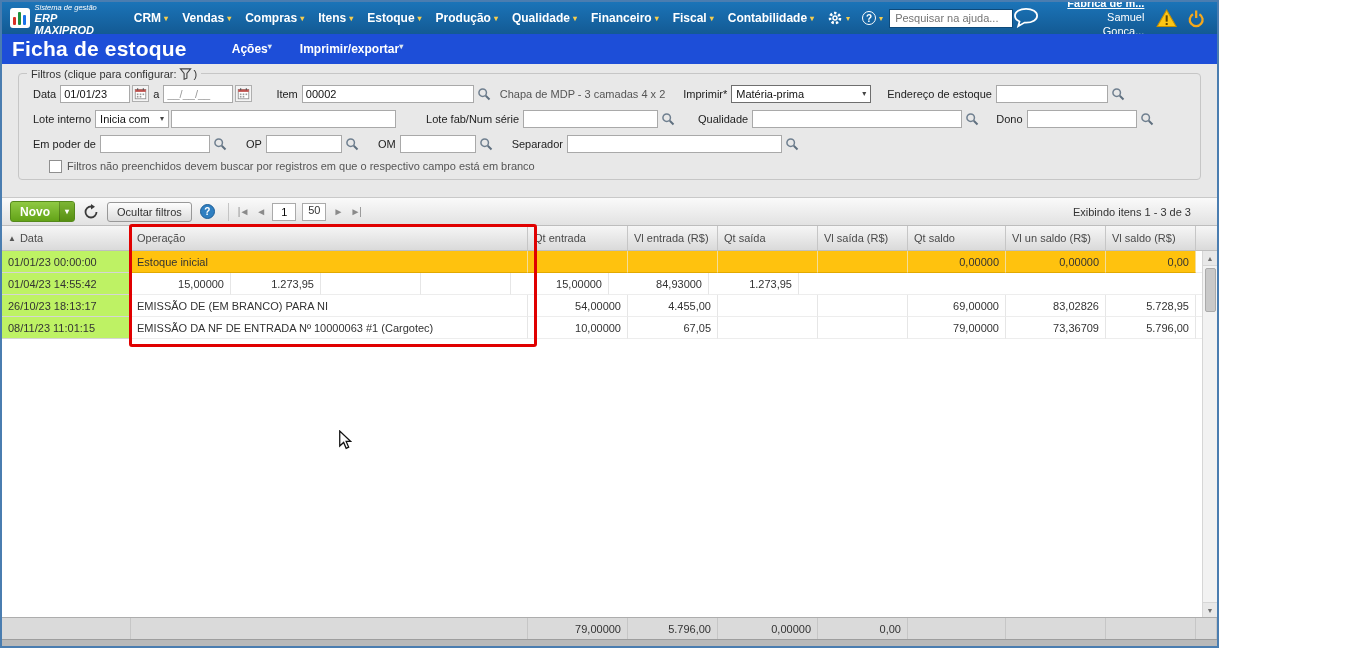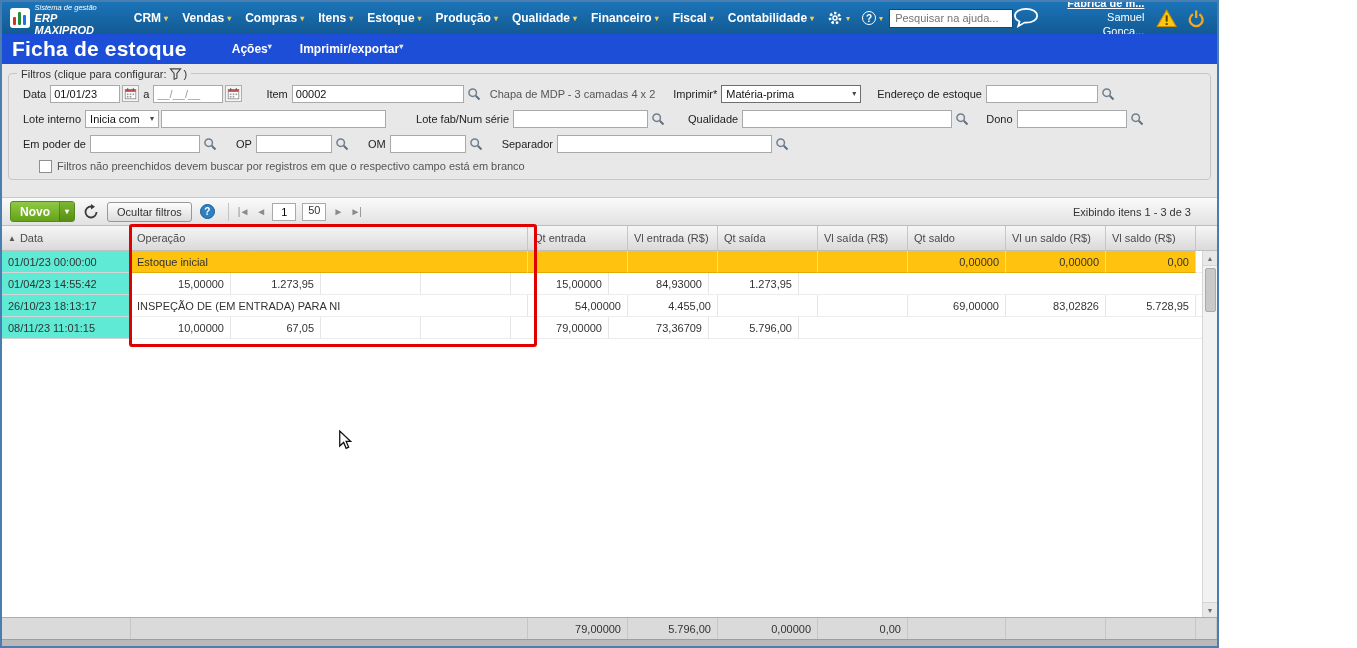--- a/index.html
+++ b/index.html
@@ -36,21 +36,21 @@
 
   
   .titlebar { height:30px; flex:0 0 30px; background:#1d4ed8; display:flex; align-items:center; }
   .page-title { color:#fff; font-size:21px; font-weight:bold; margin-left:10px; letter-spacing:.2px; }
   .tbmenus { display:flex; gap:28px; margin-left:45px; }
   .tbmenu { color:#fff; font-size:12px; font-weight:bold; display:flex; align-items:flex-start; }
   .tbmenu .ncaret { color:#DCE6F0; }
 
   
   .filters { height:133px; flex:0 0 133px; background:#E8E8E8; overflow:hidden; }
-  .filters fieldset { border:1px solid #C6C6C6; border-radius:4px; margin:3px 6px 0; padding:1px 0 3px; }
+  .filters fieldset { border:1px solid #C6C6C6; border-radius:4px; margin:3px 16px 0; padding:1px 0 3px; }
   .filters legend { font-size:11px; color:#333; margin-left:8px; padding:0 4px; display:flex; align-items:center; gap:2px; }
   .frow { display:flex; align-items:center; height:25px; padding-left:14px; }
   .flabel { color:#222; margin-right:4px; white-space:nowrap; }
   .fin { height:18px; border:1px solid #A9A9A9; background:#fff; font-size:11px; padding:0 3px; color:#111; }
   .fin::placeholder { color:#999; }
   .icbox { width:17px; height:17px; border:1px solid #AFAFAF; background:#F4F4F4; display:flex;
            align-items:center; justify-content:center; margin-left:2px; }
   .mag { width:14px; height:14px; margin:0 3px; }
   .fsel { height:18px; border:1px solid #6E6E6E; background:#fff; display:flex; align-items:center;
           justify-content:space-between; padding:0 4px; color:#111; }
@@ -88,21 +88,21 @@
   
   .ghead { height:25px; flex:0 0 25px; display:flex; background:linear-gradient(#F6F6F6,#DADADA);
            border-bottom:1px solid #BFBFBF; }
   .hc { display:flex; align-items:center; padding-left:6px; color:#4A4A4A;
         border-right:1px solid #C6C6C6; overflow:hidden; white-space:nowrap; }
   .sorticon { font-size:8px; color:#555; margin-right:4px; }
   .gbody { flex:0 0 366px; height:366px; position:relative; background:#fff; }
   .grow { display:flex; height:22px; }
   .gc { display:flex; align-items:center; padding-left:6px; border-right:1px solid #E6E6E6;
         border-bottom:1px solid #EDEDED; overflow:hidden; white-space:nowrap; color:#333; }
-  .datecell { background:#5eead4; border-right:1px solid #C9C9C9; border-bottom:1px solid #D5D5D5; }
+  .datecell { background:#bef264; border-right:1px solid #C9C9C9; border-bottom:1px solid #D5D5D5; }
   .num { justify-content:flex-end; padding-right:6px; padding-left:2px; }
   .c0{width:129px;} .c1{width:397px;} .c2{width:100px;} .c3{width:90px;} .c4{width:100px;}
   .c5{width:90px;text-align:right;} .c6{width:98px;} .c7{width:100px;} .c8{width:90px;}
   .cfill{flex:1; border-right:none;}
   .grow.hl .gc:not(.datecell):not(.cfill) { background:#FFC20E; border-bottom:1px solid #E2A900; border-right:1px solid #F3DD9A; }
 
   .gsummary { height:22px; flex:0 0 22px; display:flex; background:#DADADA; border-top:1px solid #ADADAD; }
   .gsummary .gc { border-right:1px solid #C6C6C6; border-bottom:none; background:transparent; }
   .bottomstrip { flex:1; background:#B9B9B9; border-top:1px solid #9E9E9E; }
 
@@ -447,33 +447,34 @@
       <div class="gc c4 num"></div>
       <div class="gc c5 num"></div>
       <div class="gc c6 num">15,00000</div>
       <div class="gc c7 num">84,93000</div>
       <div class="gc c8 num">1.273,95</div>
       <div class="gc cfill"></div>
     </div>
 
     <div class="grow">
       <div class="gc c0 datecell">26/10/23 18:13:17</div>
-      <div class="gc c1">INSPEÇÃO DE (EM ENTRADA) PARA NI</div>
+      <div class="gc c1">EMISSÃO DE (EM BRANCO) PARA NI</div>
       <div class="gc c2 num">54,00000</div>
       <div class="gc c3 num">4.455,00</div>
       <div class="gc c4 num"></div>
       <div class="gc c5 num"></div>
       <div class="gc c6 num">69,00000</div>
       <div class="gc c7 num">83,02826</div>
       <div class="gc c8 num">5.728,95</div>
       <div class="gc cfill"></div>
     </div>
 
     <div class="grow">
       <div class="gc c0 datecell">08/11/23 11:01:15</div>
+      <div class="gc c1">EMISSÃO DA NF DE ENTRADA Nº 10000063 #1 (Cargotec)</div>
       <div class="gc c2 num">10,00000</div>
       <div class="gc c3 num">67,05</div>
       <div class="gc c4 num"></div>
       <div class="gc c5 num"></div>
       <div class="gc c6 num">79,00000</div>
       <div class="gc c7 num">73,36709</div>
       <div class="gc c8 num">5.796,00</div>
       <div class="gc cfill"></div>
     </div>
 

